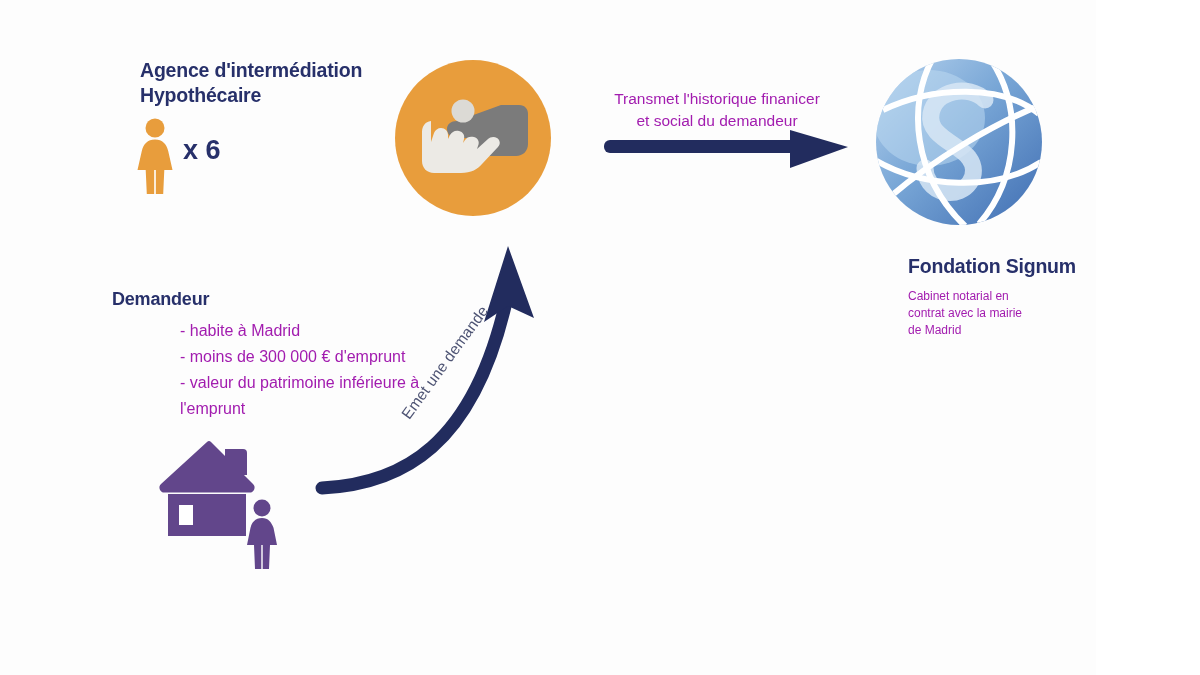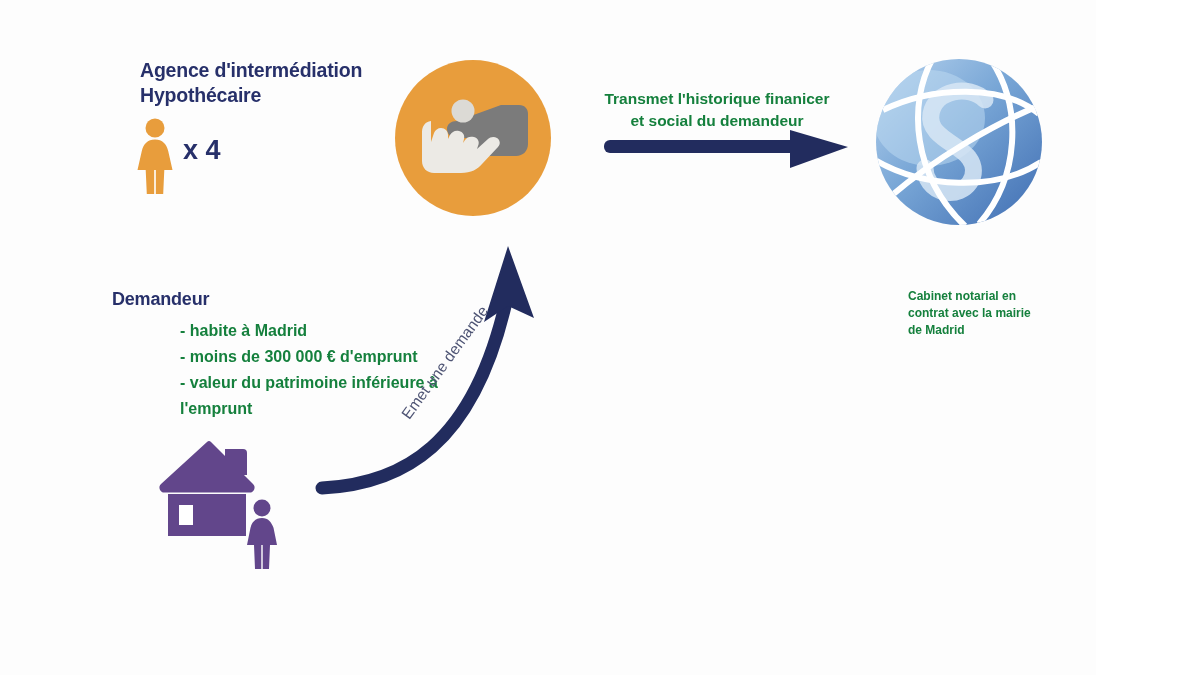--- a/index.html
+++ b/index.html
@@ -24,24 +24,24 @@
   .heading {
     position: absolute;
     font-weight: bold;
     color: #27306a;
     letter-spacing: -0.2px;
     line-height: 1.27;
     white-space: pre-line;
   }
   .body-text {
     position: absolute;
-    color: #15803d;
+    color: #a21caf;
     line-height: 1.42;
     white-space: pre-line;
-    font-weight: bold;
+    font-weight: normal;
   }
   .count-label {
     position: absolute;
     font-weight: bold;
     color: #27306a;
   }
 
   
   #agency-title       { left: 140px; top: 58px;  width: 300px; font-size: 19.5px; }
   #agency-caption     { left: 173px; top: 186px; width: 230px; font-size: 16px; }
@@ -86,21 +86,21 @@
 Hypothécaire</div>
 
   <div class="icon-layer" id="worker-icon">
     <svg width="48" height="76" viewBox="0 0 48 76" xmlns="http://www.w3.org/2000/svg">
       <circle cx="24" cy="10" r="9.5" fill="#e89d3c"></circle>
       <path d="M24 21.5c-7.5 0-11.5 4.5-13.2 11.5L6.5 52h8.2l1.1 24h16.4l1.1-24h8.2l-4.3-19C35.5 26 31.5 21.5 24 21.5z" fill="#e89d3c"></path>
       <rect x="23.2" y="52" width="1.6" height="24" fill="#ffffff"></rect>
     </svg>
   </div>
 
-  <div class="count-label" id="agency-count">x 4</div>
+  <div class="count-label" id="agency-count">x 6</div>
 
 
   <div class="icon-layer" id="handshake-icon">
     <svg width="160" height="160" viewBox="0 0 160 160" xmlns="http://www.w3.org/2000/svg">
       <circle cx="80" cy="80" r="78" fill="#e89d3c"></circle>
 
       <path d="M126 47c6 0 9 4 9 9l0 30c0 7-5 12-12 12l-40 0c-6 0-10-4-10-9 0-5 4-9 10-9l-19 0c-6 0-10-4-10-9 0-5 4-8 10-8l44-16z" fill="#7b7b7b"></path>
 
       <circle cx="70" cy="53" r="11.5" fill="#dcdad5"></circle>
 
@@ -172,18 +172,19 @@
 
         <path d="M10 54 C 60 30, 130 28, 166 58" stroke="#ffffff" stroke-width="6" fill="none"></path>
         <path d="M2 104 C 50 132, 122 136, 168 106" stroke="#ffffff" stroke-width="6" fill="none"></path>
         <path d="M60 2 C 34 48, 40 120, 92 170" stroke="#ffffff" stroke-width="6" fill="none"></path>
         <path d="M118 4 C 150 52, 146 122, 106 168" stroke="#ffffff" stroke-width="6" fill="none"></path>
         <path d="M18 140 C 60 104, 120 68, 170 48" stroke="#ffffff" stroke-width="6" fill="none"></path>
       </g>
     </svg>
   </div>
 
+  <div class="heading" id="foundation-title">Fondation Signum</div>
 
   <div class="body-text" id="foundation-caption">Cabinet notarial en
 contrat avec la mairie
 de Madrid</div>
 
 </div>
 
 </body></html>

